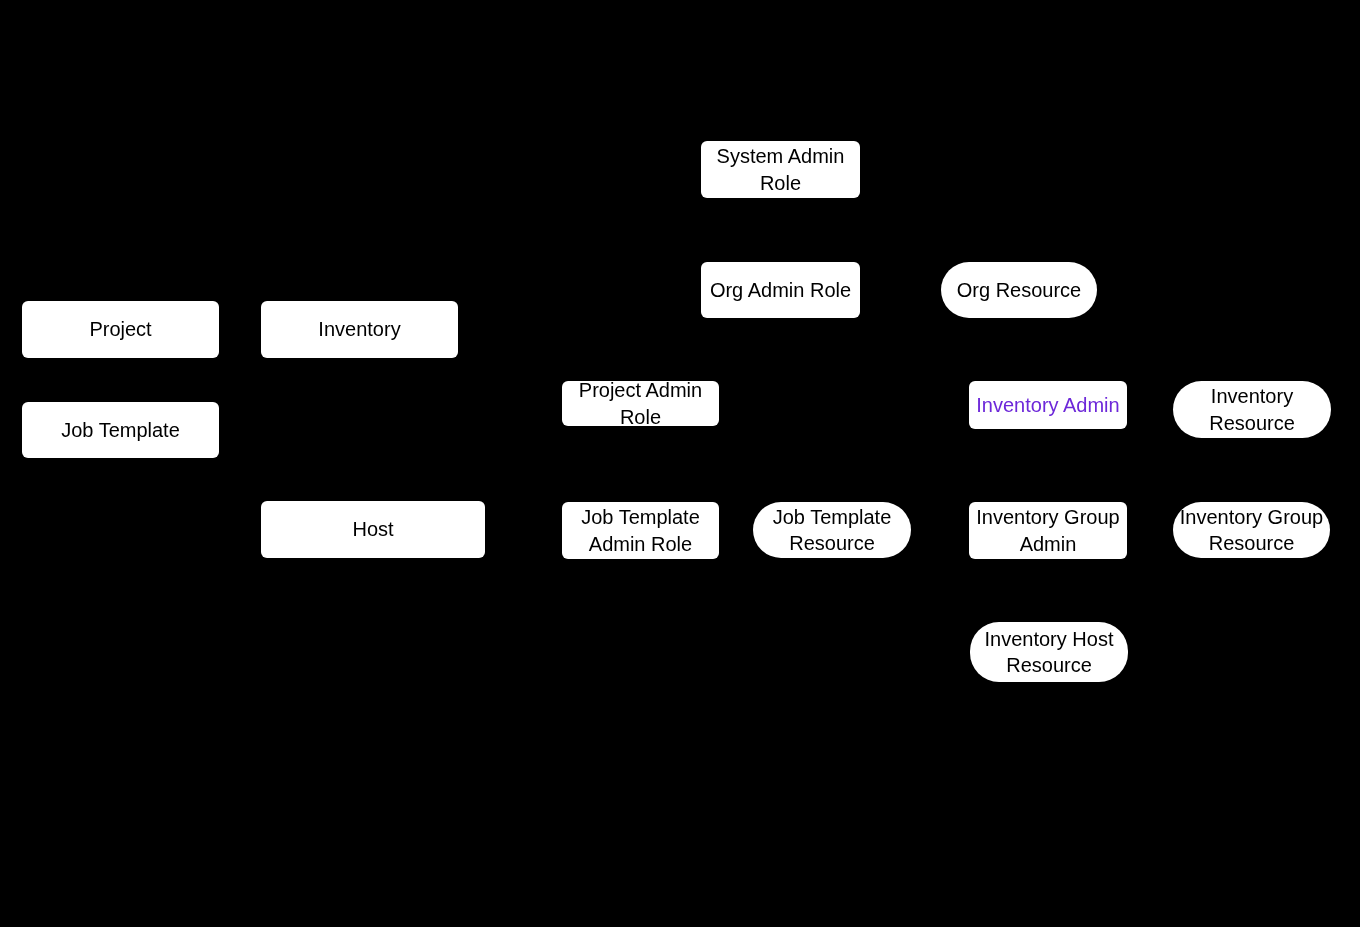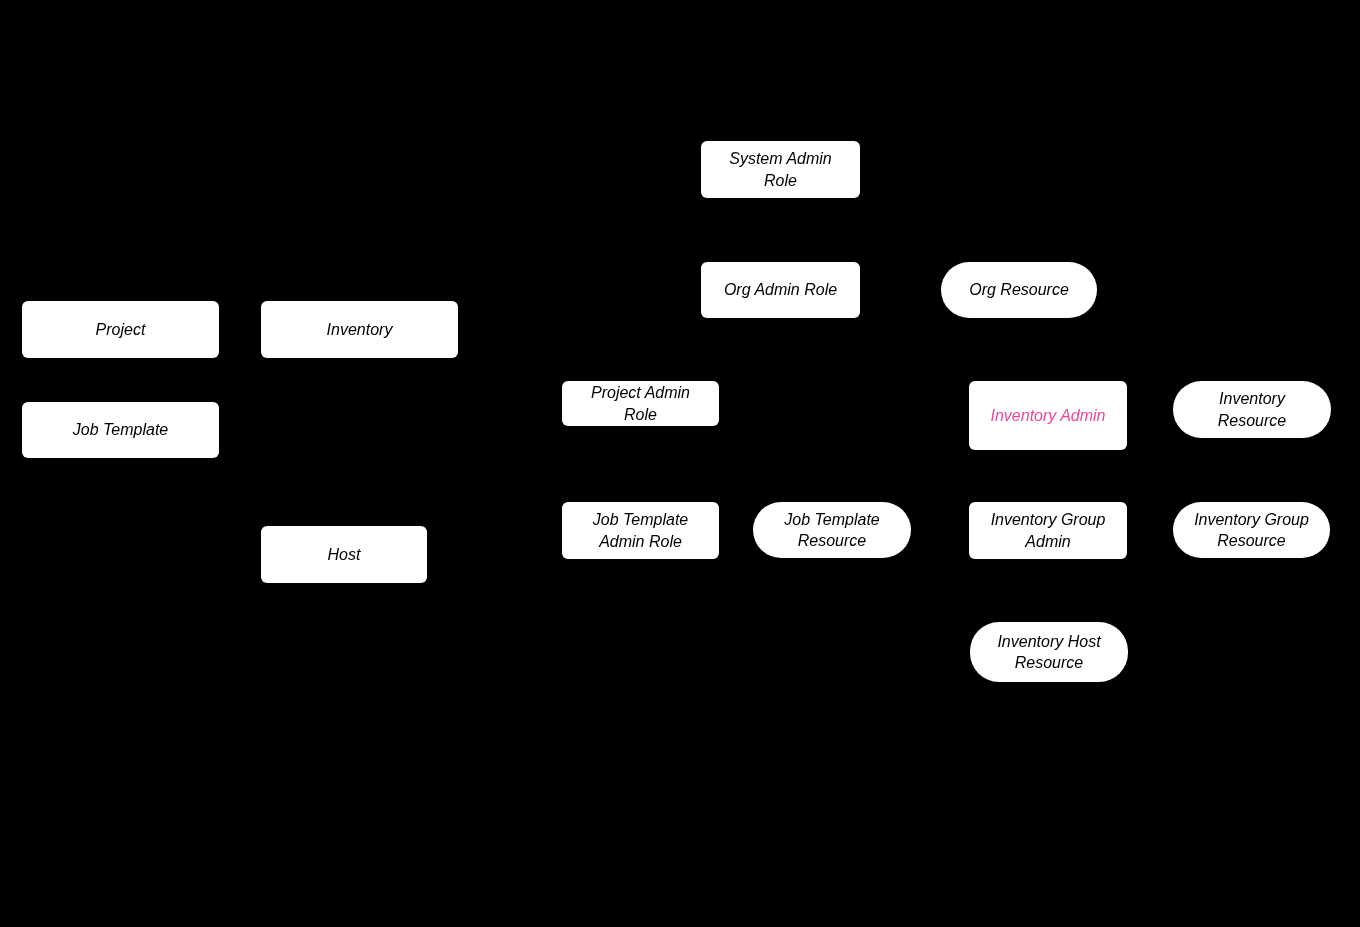--- a/index.html
+++ b/index.html
@@ -17,55 +17,54 @@
   .node {
     position: absolute;
     box-sizing: border-box;
     display: flex;
     align-items: center;
     justify-content: center;
     text-align: center;
     background: #ffffff;
     color: #000000;
     font-family: "Liberation Sans", sans-serif;
-    font-size: 16px;
+    font-size: 20px;
     line-height: 1.32;
     white-space: pre-line;
-    font-style: italic;
   }
   .rect { border-radius: 6px; }
   .pill { border-radius: 29px; }
 </style>
 </head>
 <body style="background: rgb(0, 0, 0);">
 
 <div id="canvas" style="background: rgb(0, 0, 0);">
 
 
   <div class="node rect" style="left: 22px; top: 301px; width: 197px; height: 57px; background: rgb(255, 255, 255); color: rgb(0, 0, 0);">Project</div>
 
   <div class="node rect" style="left: 261px; top: 301px; width: 197px; height: 57px; background: rgb(255, 255, 255); color: rgb(0, 0, 0);">Inventory</div>
 
   <div class="node rect" style="left: 22px; top: 402px; width: 197px; height: 56px; background: rgb(255, 255, 255); color: rgb(0, 0, 0);">Job Template</div>
 
 
-  <div class="node rect" style="left: 261px; top: 526px; width: 166px; height: 57px; background: rgb(255, 255, 255); color: rgb(0, 0, 0);">Host</div>
+  <div class="node rect" style="left: 261px; top: 501px; width: 224px; height: 57px; background: rgb(255, 255, 255); color: rgb(0, 0, 0);">Host</div>
 
   <div class="node rect" style="left: 701px; top: 141px; width: 159px; height: 57px; background: rgb(255, 255, 255); color: rgb(0, 0, 0);">System Admin
 Role</div>
 
   <div class="node rect" style="left: 701px; top: 262px; width: 159px; height: 56px; background: rgb(255, 255, 255); color: rgb(0, 0, 0); text-align: center;">Org Admin Role</div>
 
   <div class="node pill" style="left: 941px; top: 262px; width: 156px; height: 56px; background: rgb(255, 255, 255); color: rgb(0, 0, 0);">Org Resource</div>
 
   <div class="node rect" style="left: 562px; top: 381px; width: 157px; height: 45px; background: rgb(255, 255, 255); color: rgb(0, 0, 0);">Project Admin
 Role</div>
 
 
-  <div class="node rect" style="left: 969px; top: 381px; width: 158px; height: 69px; background: rgb(255, 255, 255); color: #ec4899;">Inventory Admin</div>
+  <div class="node rect" style="left: 969px; top: 381px; width: 158px; height: 48px; background: rgb(255, 255, 255); color: #6d28d9;">Inventory Admin</div>
 
   <div class="node pill" style="left: 1173px; top: 381px; width: 158px; height: 57px; background: rgb(255, 255, 255); color: rgb(0, 0, 0);">Inventory
 Resource</div>
 
   <div class="node rect" style="left: 562px; top: 502px; width: 157px; height: 57px; background: rgb(255, 255, 255); color: rgb(0, 0, 0);">Job Template
 Admin Role</div>
 
   <div class="node pill" style="left: 753px; top: 502px; width: 158px; height: 56px; background: rgb(255, 255, 255); color: rgb(0, 0, 0);">Job Template
 Resource</div>
 

